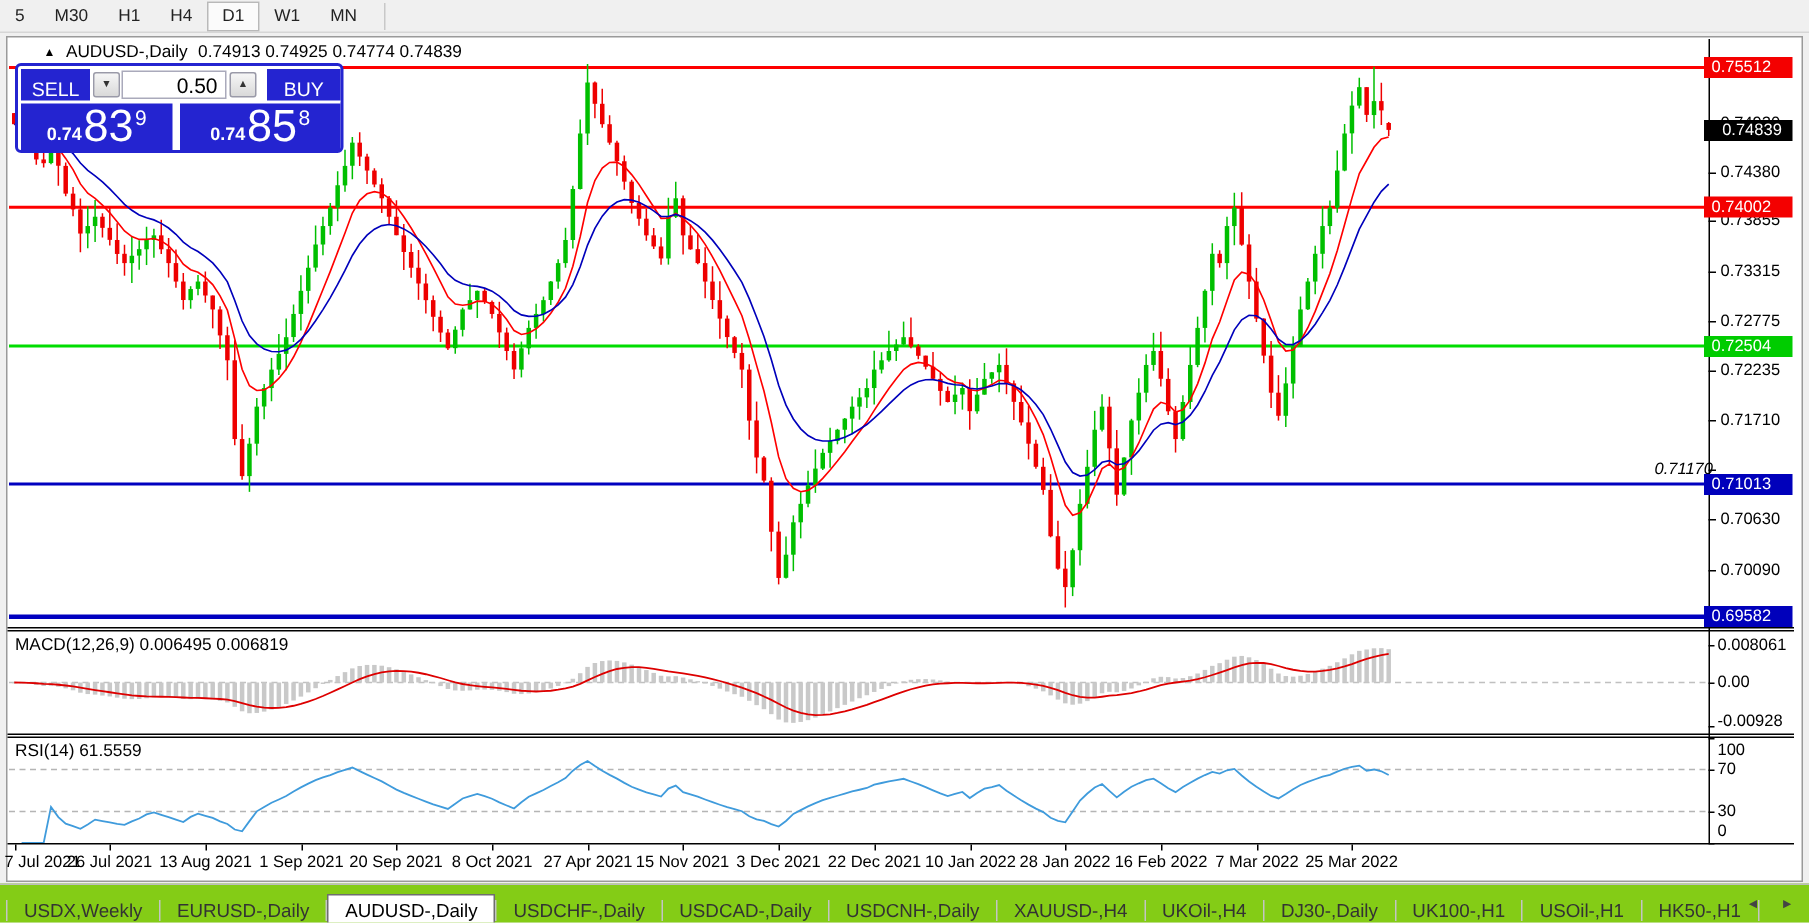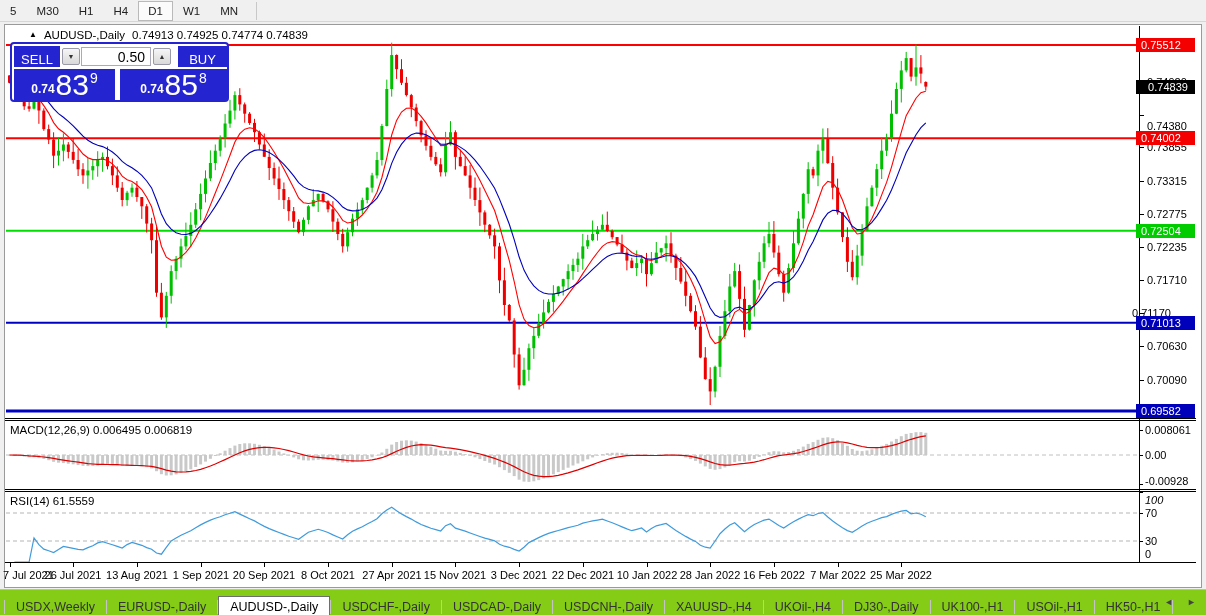--- a/index.html
+++ b/index.html
@@ -654,53 +654,53 @@
 
   <div class="abs" id="macd-label" style="left:10px;top:424px;font-size:11.5px;color:#000;">MACD(12,26,9) 0.006495 0.006819</div>
   <div class="abs" id="rsi-label" style="left:10px;top:495px;font-size:11.5px;color:#000;">RSI(14) 61.5559</div>
 
   <div id="price-axis">
       <div class="ax-tick" style="left: 1139px; top: 48px; width: 5px; height: 1px;"></div>
       <div class="ax-lbl" style="left: 1147px; top: 42px;">0.75460</div>
       <div class="ax-tick" style="left: 1139px; top: 82px; width: 5px; height: 1px;"></div>
       <div class="ax-lbl" style="left: 1147px; top: 76px;">0.74920</div>
       <div class="ax-tick" style="left: 1139px; top: 115px; width: 5px; height: 1px;"></div>
-      <div class="ax-lbl" style="left: 1147px; top: 120px; text-align: center;">0.74380</div>
+      <div class="ax-lbl" style="left: 1147px; top: 109px; text-align: center;">0.74380</div>
       <div class="ax-tick" style="left: 1139px; top: 147px; width: 5px; height: 1px;"></div>
       <div class="ax-lbl" style="left: 1147px; top: 141px;">0.73855</div>
       <div class="ax-tick" style="left: 1139px; top: 181px; width: 5px; height: 1px;"></div>
       <div class="ax-lbl" style="left: 1147px; top: 175px;">0.73315</div>
       <div class="ax-tick" style="left: 1139px; top: 214px; width: 5px; height: 1px;"></div>
       <div class="ax-lbl" style="left: 1147px; top: 208px;">0.72775</div>
       <div class="ax-tick" style="left: 1139px; top: 247px; width: 5px; height: 1px;"></div>
       <div class="ax-lbl" style="left: 1147px; top: 241px;">0.72235</div>
       <div class="ax-tick" style="left: 1139px; top: 280px; width: 5px; height: 1px;"></div>
       <div class="ax-lbl" style="left: 1147px; top: 274px;">0.71710</div>
       <div class="ax-tick" style="left: 1139px; top: 313px; width: 5px; height: 1px;"></div>
-      <div class="ax-lbl" style="left: 1132px; top: 307px;">0.71170</div>
+      <div class="ax-lbl" style="left: 1103px; top: 307px; font-style: italic;">0.71170</div>
       <div class="ax-tick" style="left: 1139px; top: 346px; width: 5px; height: 1px;"></div>
       <div class="ax-lbl" style="left: 1147px; top: 340px;">0.70630</div>
       <div class="ax-tick" style="left: 1139px; top: 380px; width: 5px; height: 1px;"></div>
       <div class="ax-lbl" style="left: 1147px; top: 374px;">0.70090</div>
       <div class="badge" style="top: 38px; background: rgb(244, 0, 0);">0.75512</div>
       <div class="badge" style="top: 80px; background: rgb(0, 0, 0); text-align: center;">0.74839</div>
       <div class="badge" style="top: 131px; background: rgb(244, 0, 0);">0.74002</div>
       <div class="badge" style="top: 224px; background: rgb(0, 204, 0);">0.72504</div>
       <div class="badge" style="top: 316px; background: rgb(0, 0, 187);">0.71013</div>
       <div class="badge" style="top: 404px; background: rgb(0, 0, 187);">0.69582</div>
     </div>
   <div id="sub-axes">
       <div class="ax-tick" style="left: 1139px; top: 430px; width: 4px; height: 1px;"></div>
       <div class="ax-lbl" style="left: 1145px; top: 424px;">0.008061</div>
       <div class="ax-tick" style="left: 1139px; top: 455px; width: 4px; height: 1px;"></div>
       <div class="ax-lbl" style="left: 1145px; top: 449px;">0.00</div>
       <div class="ax-tick" style="left: 1139px; top: 484px; width: 4px; height: 1px;"></div>
       <div class="ax-lbl" style="left: 1145px; top: 475px;">-0.00928</div>
       <div class="ax-tick" style="left: 1139px; top: 492px; width: 4px; height: 1px;"></div>
-      <div class="ax-lbl" style="left: 1145px; top: 494px; font-style: italic;">100</div>
+      <div class="ax-lbl" style="left: 1145px; top: 494px;">100</div>
       <div class="ax-tick" style="left: 1139px; top: 513px; width: 4px; height: 1px;"></div>
       <div class="ax-lbl" style="left: 1145px; top: 507px;">70</div>
       <div class="ax-tick" style="left: 1139px; top: 541px; width: 4px; height: 1px;"></div>
       <div class="ax-lbl" style="left: 1145px; top: 535px;">30</div>
       <div class="ax-tick" style="left: 1139px; top: 562px; width: 4px; height: 1px;"></div>
       <div class="ax-lbl" style="left: 1145px; top: 548px;">0</div>
     </div>
   <div id="date-axis">
       <div class="ax-tick" style="left: 10px; top: 563px; width: 1px; height: 4px;"></div>
       <div class="date-lbl" style="left: 3px; transform: none;">7 Jul 2021</div>

